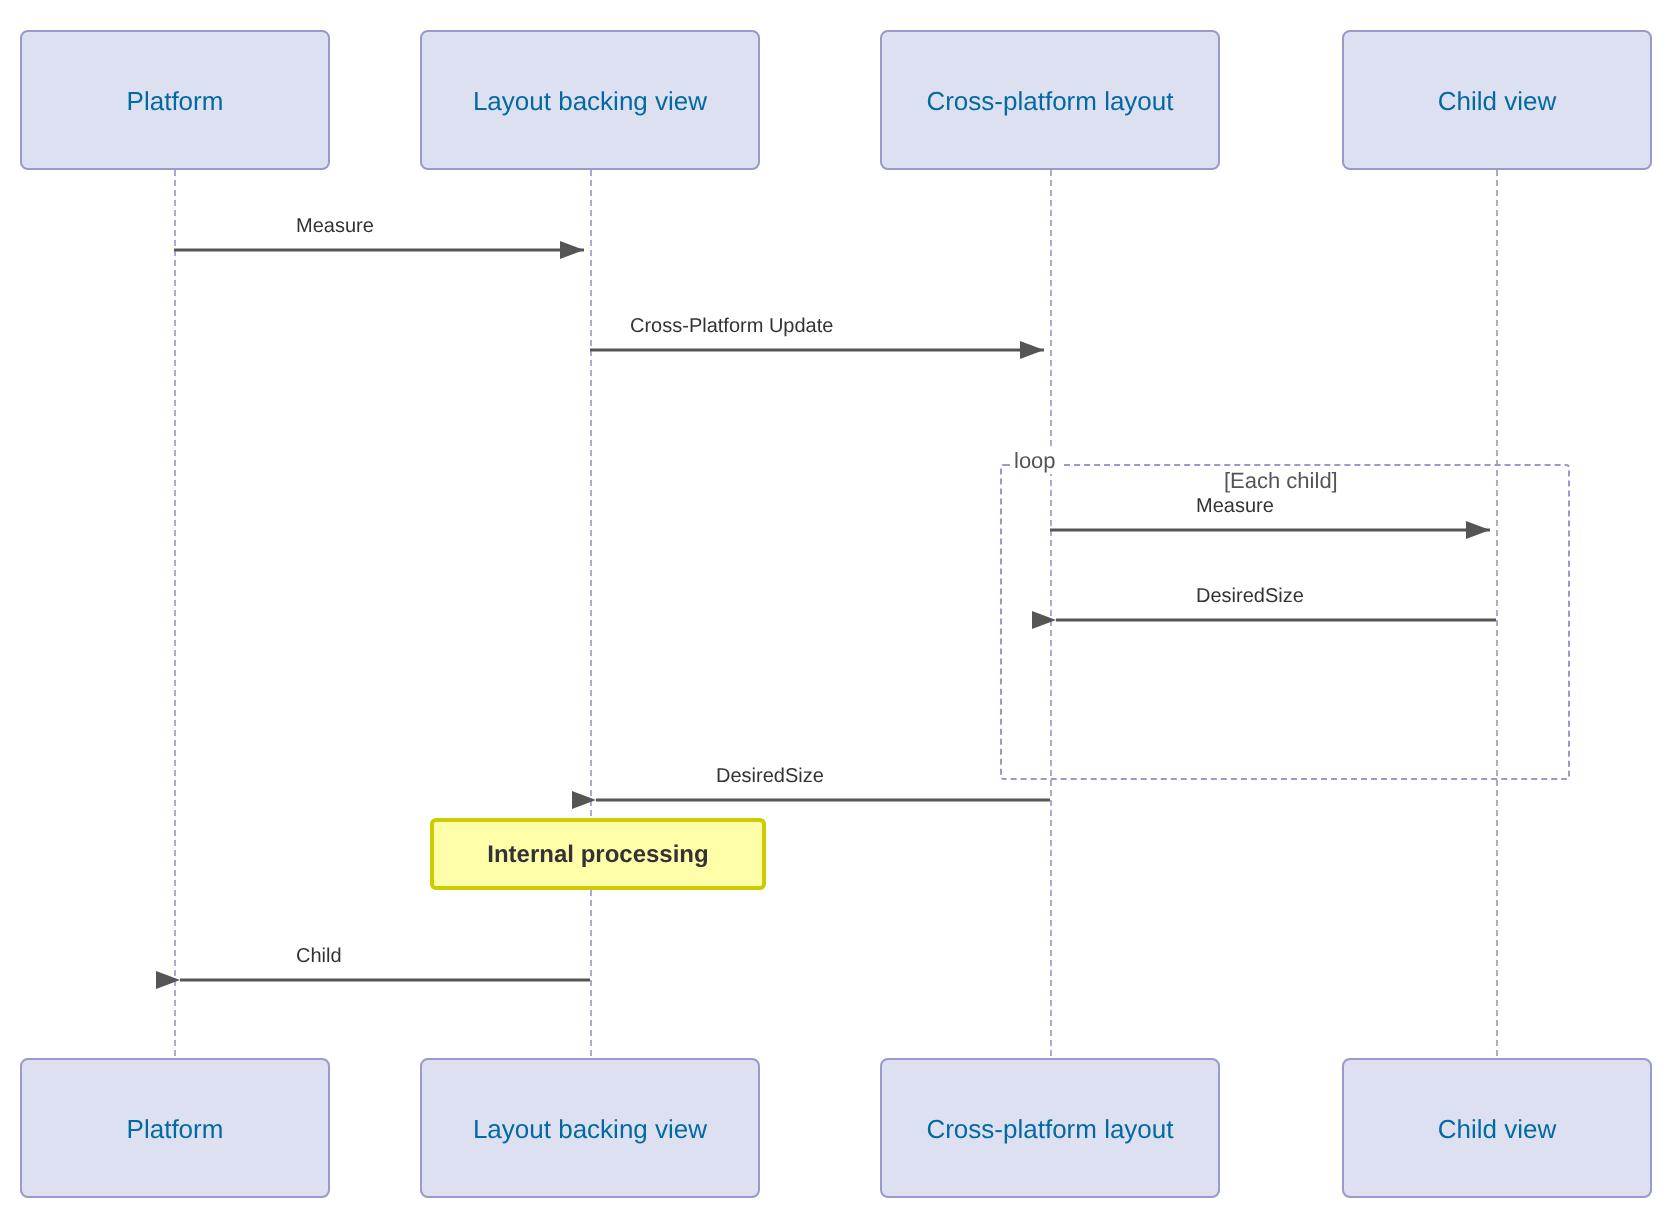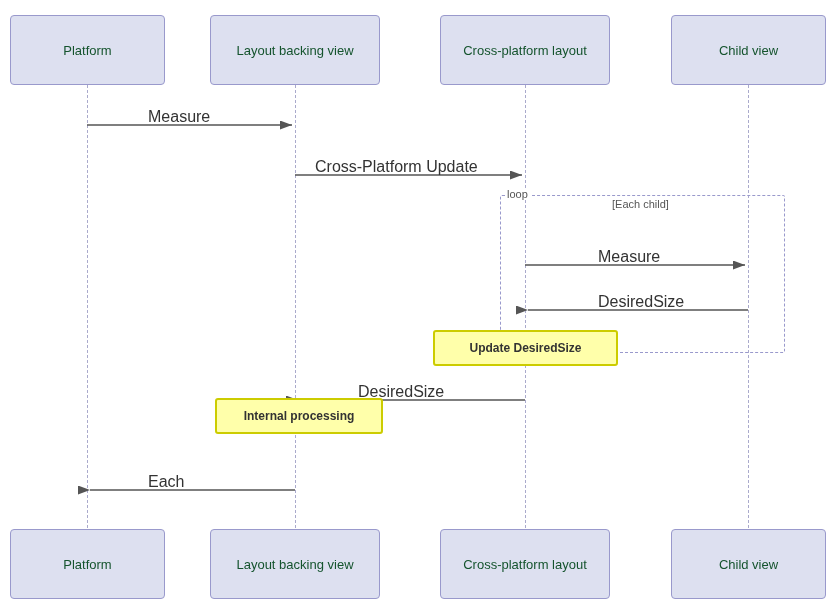--- a/index.html
+++ b/index.html
@@ -20,32 +20,32 @@
     .actor-box {
       position: absolute;
       border: 1.5px solid #9999cc;
       background: #dde0f0;
       border-radius: 4px;
       display: flex;
       align-items: center;
       justify-content: center;
       text-align: center;
       font-size: 13px;
-      color: #14532d;
+      color: #0369a1;
       padding: 6px 8px;
     }
     .lifeline {
       position: absolute;
       border-left: 1.5px dashed #aaaacc;
       top: 85px;
       bottom: 70px;
     }
     .arrow-label {
       position: absolute;
-      font-size: 16px;
+      font-size: 10px;
       color: #333;
     }
     svg.arrows {
       position: absolute;
       top: 0;
       left: 0;
       width: 835px;
       height: 613px;
       pointer-events: none;
     }
@@ -61,20 +61,21 @@
       align-items: center;
       justify-content: center;
       text-align: center;
       padding: 5px 10px;
     }
     .loop-box {
       position: absolute;
       border: 1.5px dashed #9999cc;
       background: transparent;
       border-radius: 2px;
+      margin-top: 37px;
     }
     .loop-label {
       position: absolute;
       font-size: 11px;
       color: #555;
       background: #fff;
       padding: 0 2px;
     }
     .loop-condition {
       position: absolute;
@@ -144,23 +145,20 @@
     <line x1="525" y1="400" x2="298" y2="400" stroke="#555" stroke-width="1.5" marker-end="url(#arrowhead-left)"></line>
 
     <line x1="295" y1="490" x2="90" y2="490" stroke="#555" stroke-width="1.5" marker-end="url(#arrowhead-left)"></line>
   </svg>
 
   <span class="arrow-label" style="left:148px;top:108px;">Measure</span>
   <span class="arrow-label" style="left:315px;top:158px;">Cross-Platform Update</span>
   <span class="arrow-label" style="left:598px;top:248px;">Measure</span>
   <span class="arrow-label" style="left:598px;top:293px;">DesiredSize</span>
   <span class="arrow-label" style="left:358px;top:383px;">DesiredSize</span>
-  <span class="arrow-label" style="left:148px;top:473px;">Each</span>
+  <span class="arrow-label" style="left:148px;top:473px;">Child</span>
 
-  <div class="note-box" style="left:433px;top:330px;width:185px;height:36px;">
-    <span>Update DesiredSize</span>
-  </div>
 
-  <div class="note-box" style="left:215px;top:398px;width:168px;height:36px;">
+  <div class="note-box" style="left:215px;top:409px;width:168px;height:36px;">
     <span>Internal processing</span>
   </div>
 
 </div>
 
 </body></html>

